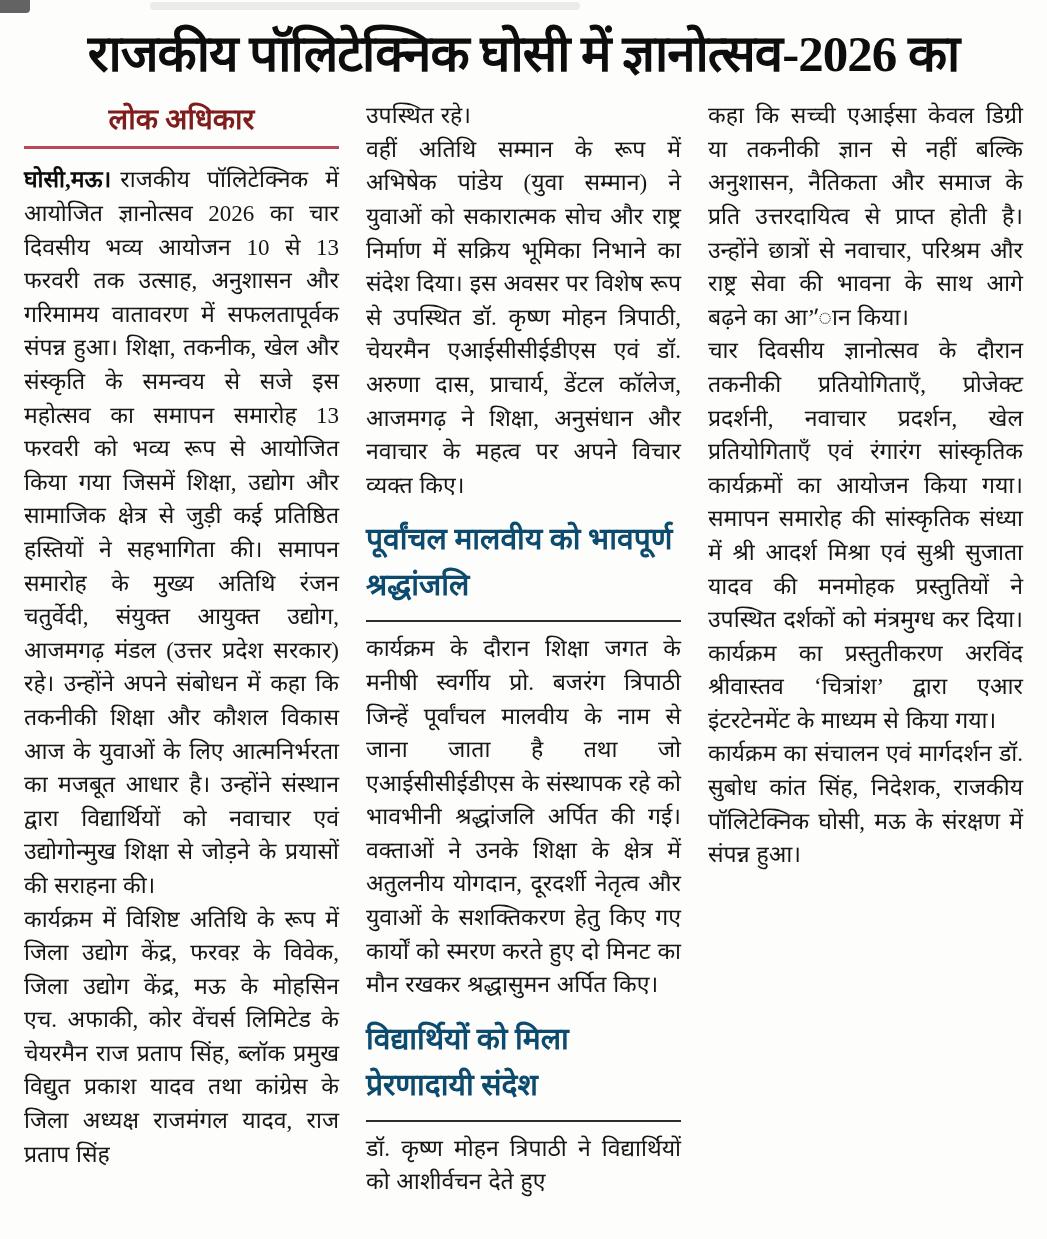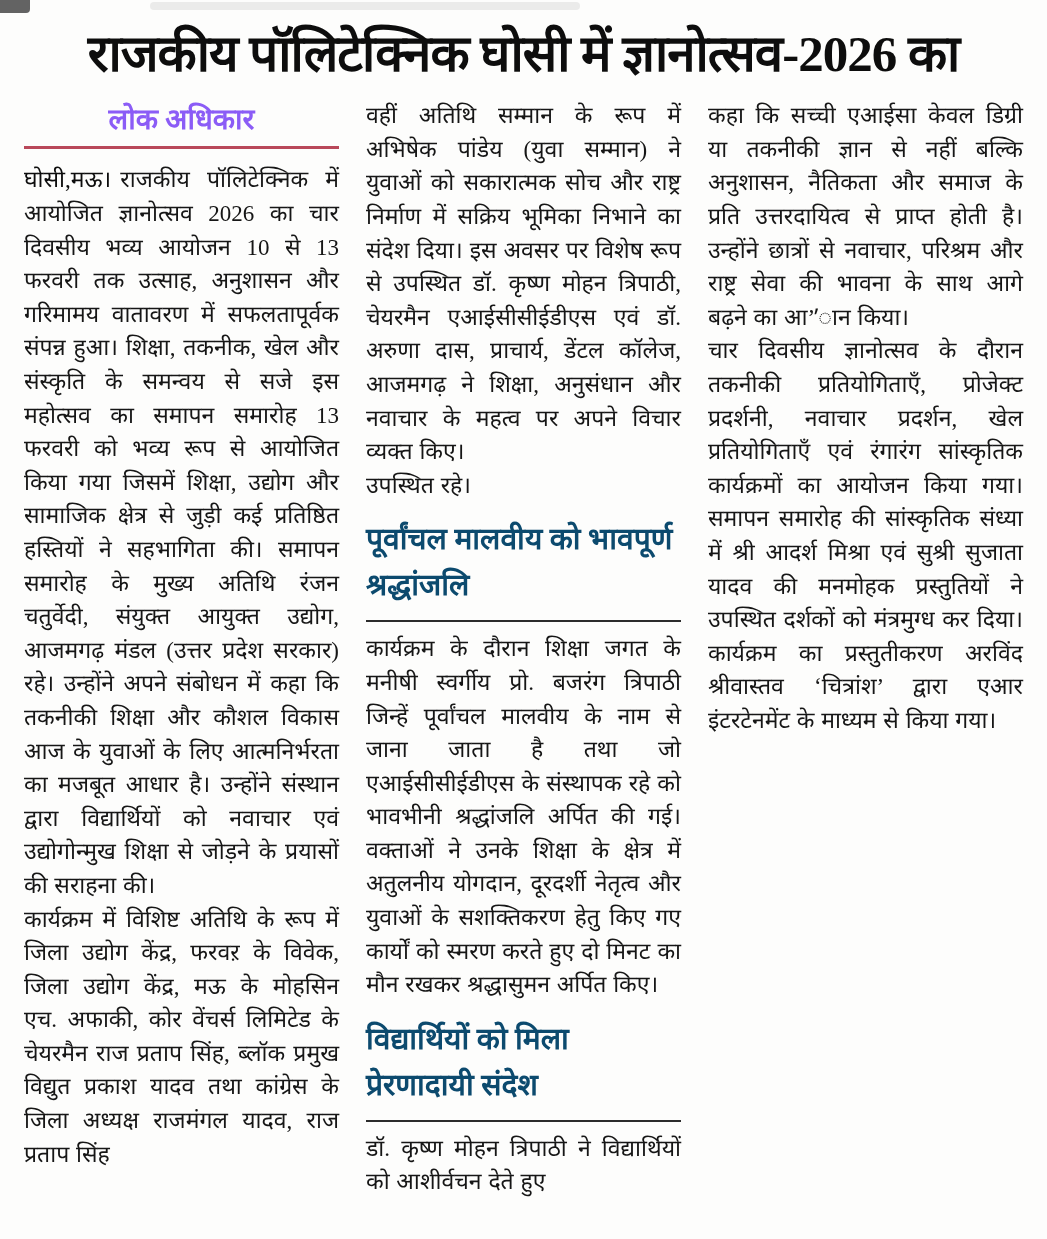--- a/index.html
+++ b/index.html
@@ -46,37 +46,37 @@
   .col{
     flex:1 1 0;
     min-width:0;
   }
   .nameplate-wrap{margin:2px 0 14px 0;}
   .nameplate{
     text-align:center;
     font-weight:800;
     font-size:29px;
     line-height:1.25;
-    color:#8b5cf6;
+    color:#7f1d1d;
   }
   .nameplate-rule{
     height:3px;
     background:var(--rule-red);
     margin-top:9px;
     width:100%;
   }
   .body-para{
     font-size:23px;
     line-height:33.6px;
     text-align:justify;
     color:var(--ink);
     word-spacing:1px;
   }
   .dateline{
-    font-weight:400;
+    font-weight:700;
     margin-right:9px;
     color:#0d0d0d;
   }
   .subhead{
     font-weight:800;
     font-size:30px;
     line-height:46px;
     color:#0c4a6e;
     border-bottom:2px solid var(--subhead-rule);
     padding:6px 0 12px 0;
@@ -101,27 +101,28 @@
         <div class="nameplate">लोक अधिकार</div>
         <div class="nameplate-rule"></div>
       </div>
       <p class="body-para">
         <strong class="dateline">घोसी,मऊ।</strong><span>राजकीय पॉलिटेक्निक में आयोजित ज्ञानोत्सव 2026 का चार दिवसीय भव्य आयोजन 10 से 13 फरवरी तक उत्साह, अनुशासन और गरिमामय वातावरण में सफलतापूर्वक संपन्न हुआ। शिक्षा, तकनीक, खेल और संस्कृति के समन्वय से सजे इस महोत्सव का समापन समारोह 13 फरवरी को भव्य रूप से आयोजित किया गया जिसमें शिक्षा, उद्योग और सामाजिक क्षेत्र से जुड़ी कई प्रतिष्ठित हस्तियों ने सहभागिता की। समापन समारोह के मुख्य अतिथि रंजन चतुर्वेदी, संयुक्त आयुक्त उद्योग, आजमगढ़ मंडल (उत्तर प्रदेश सरकार) रहे। उन्होंने अपने संबोधन में कहा कि तकनीकी शिक्षा और कौशल विकास आज के युवाओं के लिए आत्मनिर्भरता का मजबूत आधार है। उन्होंने संस्थान द्वारा विद्यार्थियों को नवाचार एवं उद्योगोन्मुख शिक्षा से जोड़ने के प्रयासों की सराहना की।</span>
       </p>
       <p class="body-para">कार्यक्रम में विशिष्ट अतिथि के रूप में जिला उद्योग केंद्र, फरवऱ के विवेक, जिला उद्योग केंद्र, मऊ के मोहसिन एच. अफाकी, कोर वेंचर्स लिमिटेड के चेयरमैन राज प्रताप सिंह, ब्लॉक प्रमुख विद्युत प्रकाश यादव तथा कांग्रेस के जिला अध्यक्ष राजमंगल यादव, राज प्रताप सिंह</p>
     </div>
 
     <div class="col">
+      <p class="body-para">उपस्थित रहे।</p>
       <p class="body-para">वहीं अतिथि सम्मान के रूप में अभिषेक पांडेय (युवा सम्मान) ने युवाओं को सकारात्मक सोच और राष्ट्र निर्माण में सक्रिय भूमिका निभाने का संदेश दिया। इस अवसर पर विशेष रूप से उपस्थित डॉ. कृष्ण मोहन त्रिपाठी, चेयरमैन एआईसीसीईडीएस एवं डॉ. अरुणा दास, प्राचार्य, डेंटल कॉलेज, आजमगढ़ ने शिक्षा, अनुसंधान और नवाचार के महत्व पर अपने विचार व्यक्त किए।</p>
-      <p class="body-para">उपस्थित रहे।</p>
       <h2 class="subhead">पूर्वांचल मालवीय को भावपूर्ण श्रद्धांजलि</h2>
       <p class="body-para">कार्यक्रम के दौरान शिक्षा जगत के मनीषी स्वर्गीय प्रो. बजरंग त्रिपाठी जिन्हें पूर्वांचल मालवीय के नाम से जाना जाता है तथा जो एआईसीसीईडीएस के संस्थापक रहे को भावभीनी श्रद्धांजलि अर्पित की गई। वक्ताओं ने उनके शिक्षा के क्षेत्र में अतुलनीय योगदान, दूरदर्शी नेतृत्व और युवाओं के सशक्तिकरण हेतु किए गए कार्यों को स्मरण करते हुए दो मिनट का मौन रखकर श्रद्धासुमन अर्पित किए।</p>
       <h2 class="subhead">विद्यार्थियों को मिला प्रेरणादायी संदेश</h2>
       <p class="body-para">डॉ. कृष्ण मोहन त्रिपाठी ने विद्यार्थियों को आशीर्वचन देते हुए</p>
     </div>
 
     <div class="col">
       <p class="body-para">कहा कि सच्ची एआईसा केवल डिग्री या तकनीकी ज्ञान से नहीं बल्कि अनुशासन, नैतिकता और समाज के प्रति उत्तरदायित्व से प्राप्त होती है। उन्होंने छात्रों से नवाचार, परिश्रम और राष्ट्र सेवा की भावना के साथ आगे बढ़ने का आ’’ान किया।</p>
       <p class="body-para">चार दिवसीय ज्ञानोत्सव के दौरान तकनीकी प्रतियोगिताएँ, प्रोजेक्ट प्रदर्शनी, नवाचार प्रदर्शन, खेल प्रतियोगिताएँ एवं रंगारंग सांस्कृतिक कार्यक्रमों का आयोजन किया गया। समापन समारोह की सांस्कृतिक संध्या में श्री आदर्श मिश्रा एवं सुश्री सुजाता यादव की मनमोहक प्रस्तुतियों ने उपस्थित दर्शकों को मंत्रमुग्ध कर दिया। कार्यक्रम का प्रस्तुतीकरण अरविंद श्रीवास्तव ‘चित्रांश’ द्वारा एआर इंटरटेनमेंट के माध्यम से किया गया।</p>
+      <p class="body-para">कार्यक्रम का संचालन एवं मार्गदर्शन डॉ. सुबोध कांत सिंह, निदेशक, राजकीय पॉलिटेक्निक घोसी, मऊ के संरक्षण में संपन्न हुआ।</p>
     </div>
 
   </div>
 </div>
 
 </body></html>

